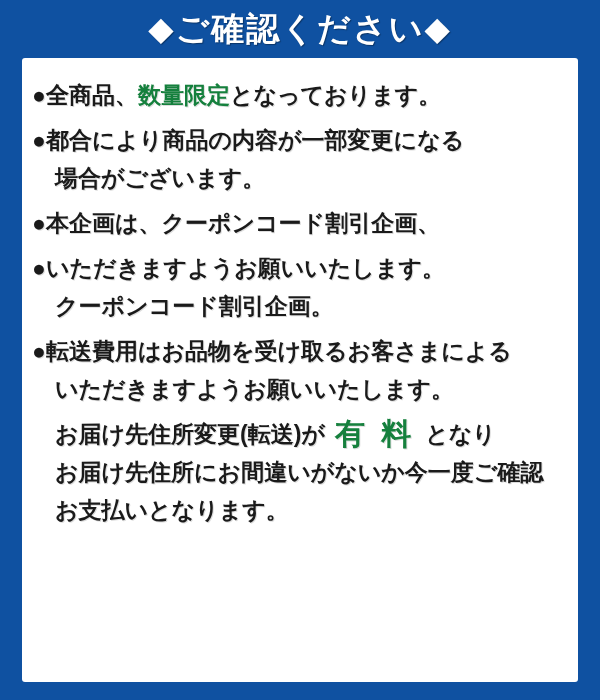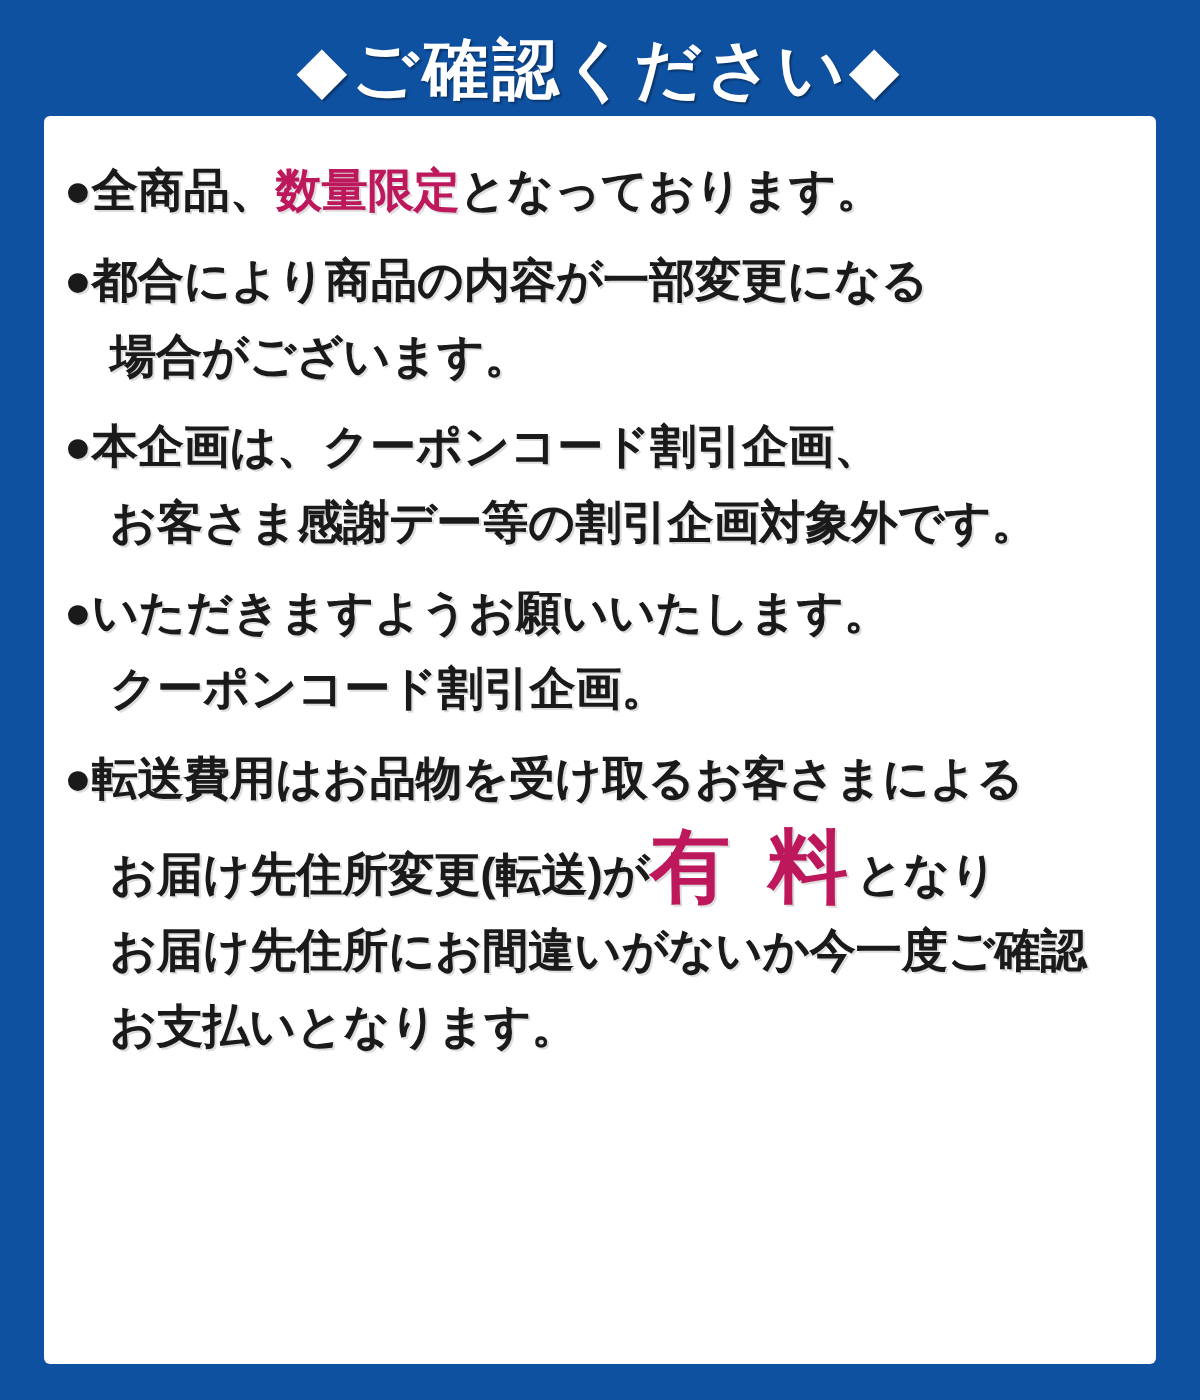--- a/index.html
+++ b/index.html
@@ -9,21 +9,21 @@
     height: 700px;
     background: #0f51a1;
     font-family: "Liberation Sans", "DejaVu Sans", sans-serif;
     overflow: hidden;
   }
   .header {
     position: absolute;
     top: 0; left: 0;
     width: 600px; height: 58px;
     display: flex;
-    align-items: flex-end;
+    align-items: center;
     justify-content: center;
   }
   .title {
     color: #ffffff;
     font-size: 33px;
     font-weight: bold;
     letter-spacing: 2px;
     text-shadow: 1px 1px 1px rgba(0,0,0,0.35);
     white-space: nowrap;
   }
@@ -39,24 +39,24 @@
   .item + .item { margin-top: 7px; }
   .line {
     font-size: 23px;
     line-height: 38px;
     font-weight: bold;
     color: #1a1a1a;
     white-space: nowrap;
     text-shadow: 1px 1px 0 rgba(120,120,120,0.25);
   }
   .line.indent { padding-left: 23px; }
-  .seg-red { color: #be185d; }
+  .seg-red { color: #15803d; }
   .seg-large {
-    font-size: 40px;
-    margin: 0 0;
+    font-size: 30px;
+    margin: 0 10px;
     vertical-align: -2px;
     letter-spacing: 4px;
   }
 </style>
 </head>
 <body>
 
 <div class="canvas">
 
   <div class="header">
@@ -70,30 +70,30 @@
     </div>
 
 
     <div class="item">
       <div class="line"><span>●都合により商品の内容が一部変更になる</span></div>
       <div class="line indent"><span>場合がございます。</span></div>
     </div>
 
     <div class="item">
       <div class="line"><span>●本企画は、クーポンコード割引企画、</span></div>
-      <div class="line indent"><span>お客さま感謝デー等の割引企画対象外です。</span></div>
     </div>
 
     <div class="item">
       <div class="line"><span>●いただきますようお願いいたします。</span></div>
       <div class="line indent"><span>クーポンコード割引企画。</span></div>
     </div>
 
     <div class="item">
       <div class="line"><span>●転送費用はお品物を受け取るお客さまによる</span></div>
+      <div class="line indent"><span>いただきますようお願いいたします。</span></div>
     </div>
 
     <div class="item">
       <div class="line indent"><span>お届け先住所変更(転送)が</span><span class="seg-red seg-large">有 料</span><span>となり</span></div>
       <div class="line indent"><span>お届け先住所にお間違いがないか今一度ご確認</span></div>
       <div class="line indent"><span>お支払いとなります。</span></div>
     </div>
 
   </div>
 </div>

